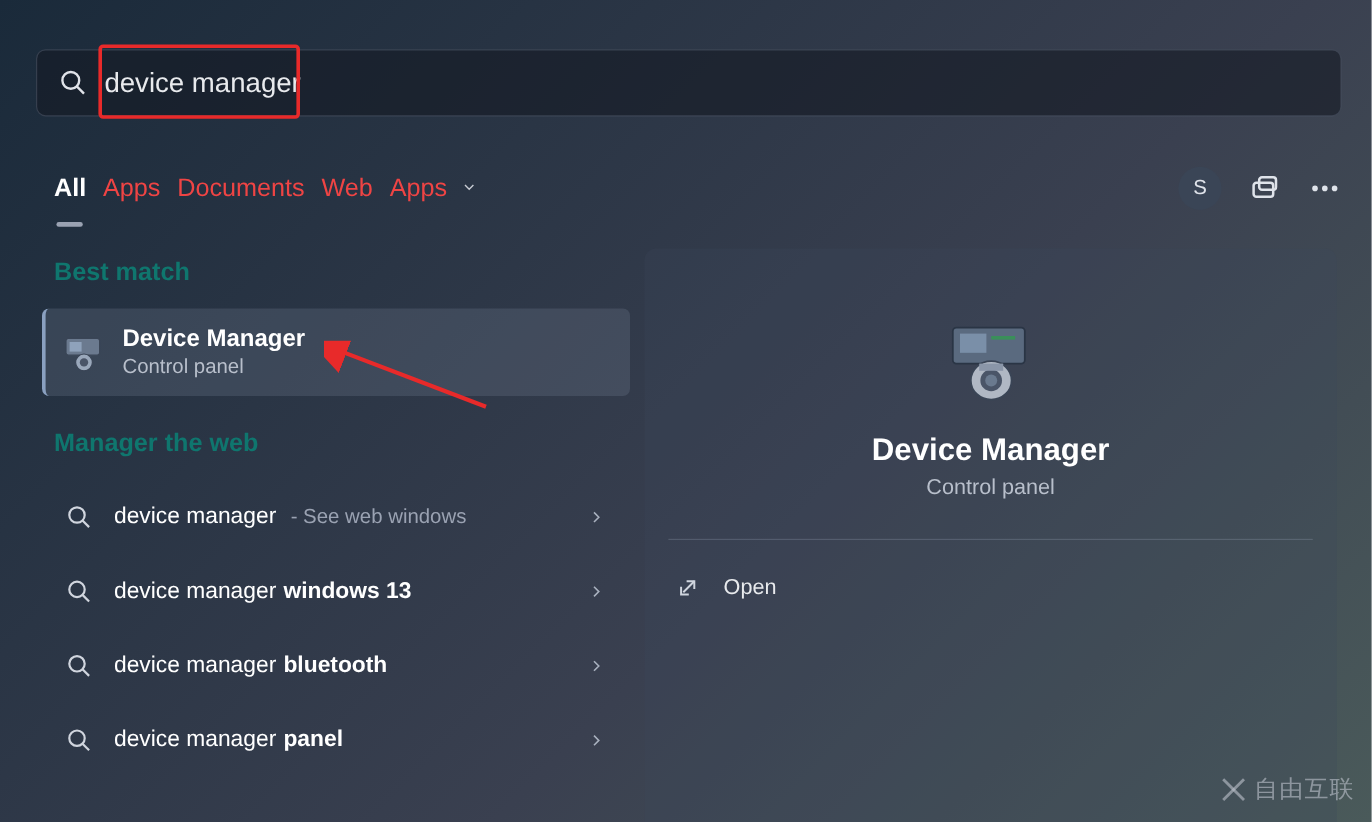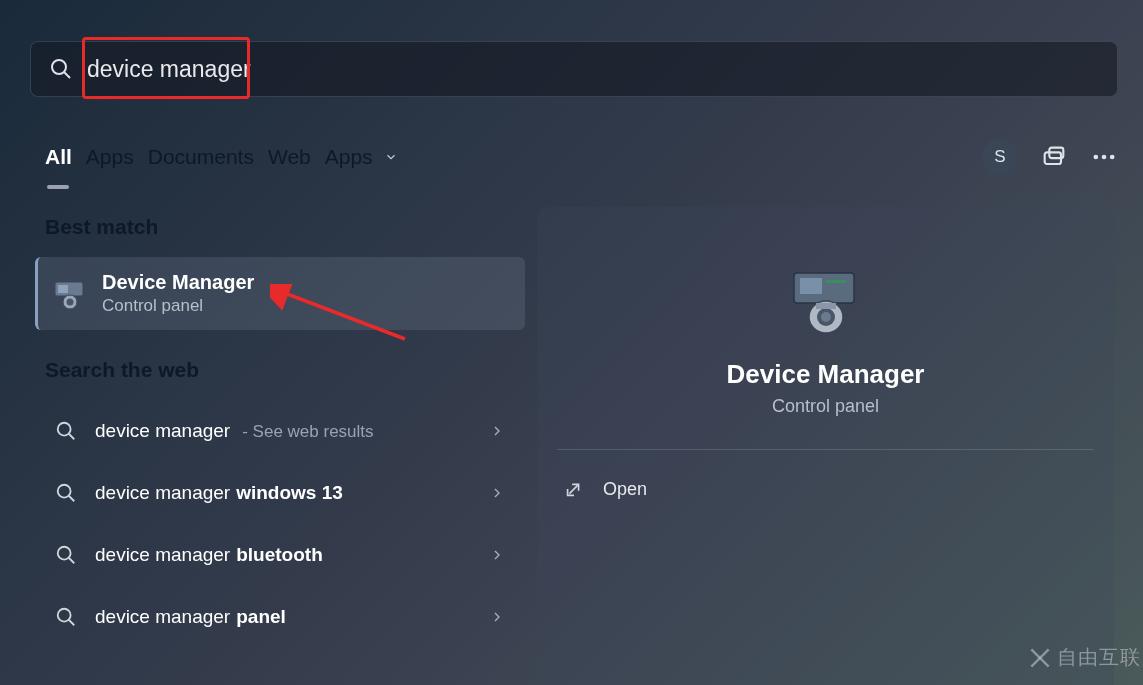--- a/index.html
+++ b/index.html
@@ -66,21 +66,21 @@
     height: 50px;
     display: flex;
     align-items: center;
   }
   .tabs {
     display: flex;
     gap: 14px;
     align-items: center;
   }
   .tab {
-    color: #0f172a;
+    color: #ef4444;
     font-size: 21px;
     font-weight: 400;
     cursor: pointer;
     position: relative;
   }
   .tab.active {
     color: #ffffff;
     font-weight: 600;
   }
   .tab.active::after {
@@ -125,21 +125,21 @@
 
   
   .left-col {
     position: absolute;
     top: 215px;
     left: 35px;
     width: 490px;
     bottom: 0;
   }
   .section-head {
-    color: #0f172a;
+    color: #0f766e;
     font-size: 21px;
     font-weight: 600;
     margin-bottom: 18px;
     padding-left: 10px;
   }
 
   .best-match-item {
     display: flex;
     align-items: center;
     background: rgba(120, 130, 150, 0.25);
@@ -258,21 +258,21 @@
     font-size: 18px;
     font-weight: 400;
     cursor: pointer;
     border-radius: 6px;
   }
   .preview .action svg { width: 22px; height: 22px; }
 
   
   .watermark {
     position: absolute;
-    right: 2px;
+    right: 14px;
     bottom: 14px;
     display: flex;
     align-items: center;
     gap: 4px;
     color: rgba(190, 195, 205, 0.6);
     font-size: 20px;
     letter-spacing: 1px;
     pointer-events: none;
   }
 
@@ -338,33 +338,33 @@
         <circle cx="18" cy="26" r="3.5" fill="#4a5568"></circle>
       </svg>
     </div>
     <div>
       <div class="title">Device Manager</div>
       <div class="sub">Control panel</div>
     </div>
   </div>
 
   <div class="web-list">
-    <div class="section-head">Search the web</div>
+    <div class="section-head">Manager the web</div>
 
     <div class="web-item">
       <span class="search-mini">
         <svg viewBox="0 0 24 24" fill="none" stroke="#d0d5de" stroke-width="2">
             <circle cx="10" cy="10" r="7"></circle>
             <line x1="15" y1="15" x2="21" y2="21"></line>
           </svg>
       </span>
       <span class="txt">
         <span>device manager</span>
           <span class="bold"></span>
-          <span class="dim"> - See web results</span>
+          <span class="dim"> - See web windows</span>
       </span>
       <span class="chev-right">
         <svg viewBox="0 0 24 24" fill="none" stroke="currentColor" stroke-width="2">
             <polyline points="9 6 15 12 9 18"></polyline>
           </svg>
       </span>
     </div>
 
     <div class="web-item">
       <span class="search-mini">

